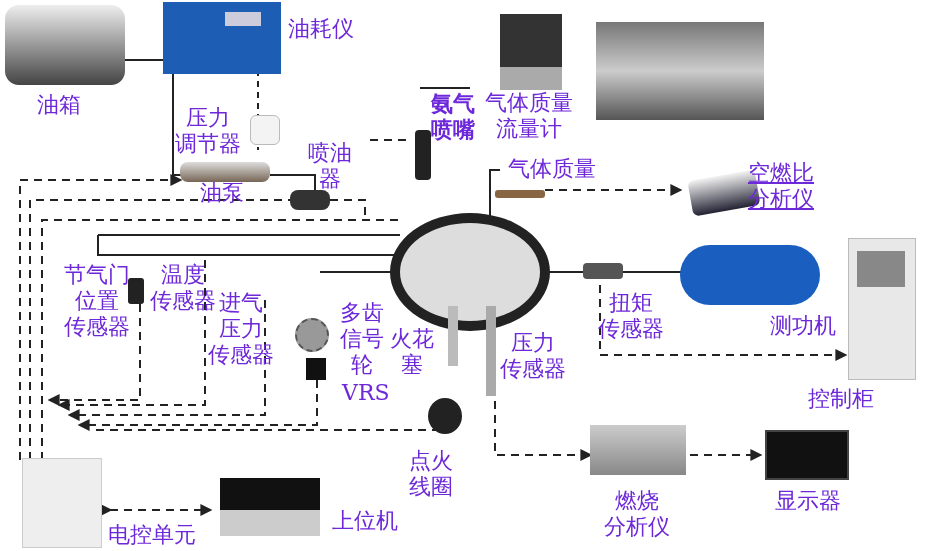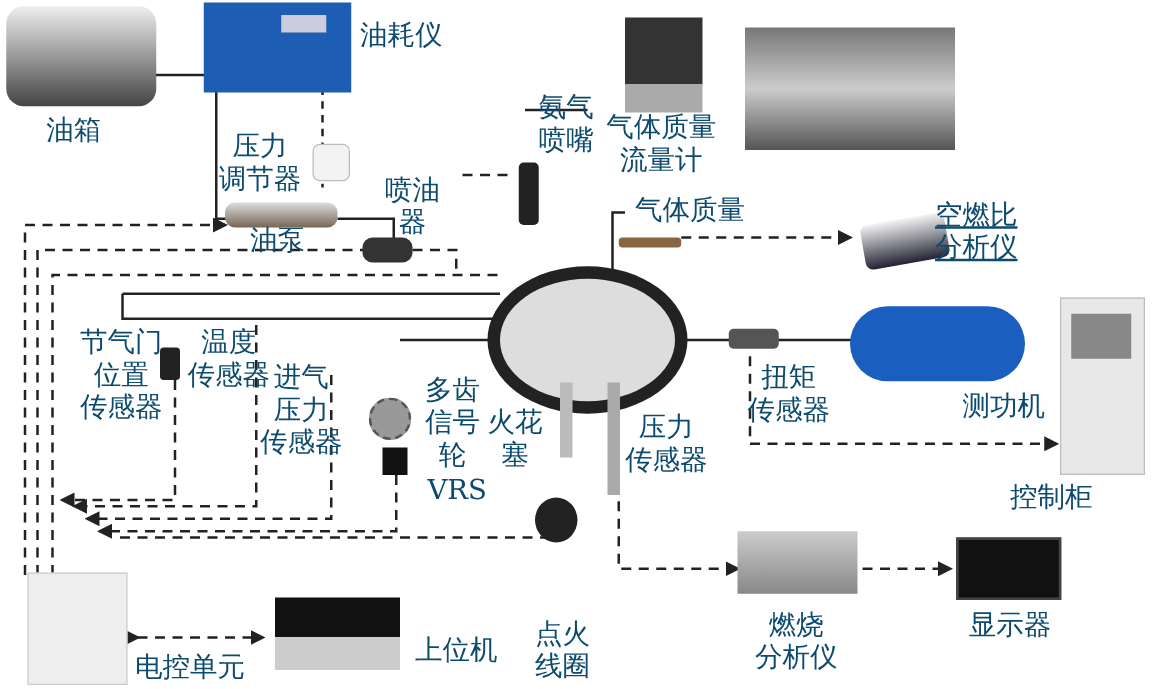--- a/index.html
+++ b/index.html
@@ -1,17 +1,17 @@
 <!DOCTYPE html>
 <html><head>
 <meta charset="utf-8">
 <style>
   html,body{margin:0;padding:0;background:#fff;}
   body{width:928px;height:551px;position:relative;overflow:hidden;font-family:"DejaVu Serif","Liberation Serif",serif;}
-  .lbl{position:absolute;font-size:22px;line-height:26px;color:#0c4a6e;white-space:pre;text-align:center;}
+  .lbl{position:absolute;font-size:22px;line-height:26px;color:#6d28d9;white-space:pre;text-align:center;}
   .dev{position:absolute;}
   svg.wires{position:absolute;left:0;top:0;}
 </style>
 </head>
 <body>
 
 <svg class="wires" width="928" height="551">
   <defs>
     <marker id="arr" viewBox="0 0 10 10" refX="8" refY="5" markerWidth="6" markerHeight="6" orient="auto">
       <path d="M0,0 L10,5 L0,10 z" fill="#222"></path>
@@ -77,21 +77,21 @@
 <div class="dev" style="left:22px;top:458px;width:78px;height:88px;background:#eee;border:1px solid #ccc;"></div>
 <div class="dev" style="left:220px;top:478px;width:100px;height:58px;background:linear-gradient(#111 55%,#ccc 55%);"></div>
 
 <div class="lbl" style="left:37px;top:92px;">油箱</div>
 <div class="lbl" style="left:288px;top:16px;">油耗仪</div>
 <div class="lbl" style="left:175px;top:105px;">压力
 调节器</div>
 <div class="lbl" style="left:200px;top:180px;">油泵</div>
 <div class="lbl" style="left:308px;top:140px;">喷油
 器</div>
-<div class="lbl" style="left:431px;top:74px;">氨气
+<div class="lbl" style="left:431px;top:90px;font-weight:bold;">氨气
 喷嘴</div>
 <div class="lbl" style="left:485px;top:90px;">气体质量
 流量计</div>
 <div class="lbl" style="left:508px;top:156px;">气体质量</div>
 <div class="lbl" style="left:748px;top:160px;text-decoration:underline;">空燃比
 分析仪</div>
 <div class="lbl" style="left:64px;top:262px;">节气门
 位置
 传感器</div>
 <div class="lbl" style="left:150px;top:262px;">温度
@@ -104,19 +104,19 @@
 轮</div>
 <div class="lbl" style="left:342px;top:380px;">VRS</div>
 <div class="lbl" style="left:390px;top:326px;">火花
 塞</div>
 <div class="lbl" style="left:500px;top:330px;">压力
 传感器</div>
 <div class="lbl" style="left:598px;top:290px;">扭矩
 传感器</div>
 <div class="lbl" style="left:770px;top:313px;">测功机</div>
 <div class="lbl" style="left:808px;top:386px;">控制柜</div>
-<div class="lbl" style="left:428px;top:448px;margin-top:47px;">点火
+<div class="lbl" style="left:409px;top:448px;">点火
 线圈</div>
 <div class="lbl" style="left:604px;top:488px;">燃烧
 分析仪</div>
 <div class="lbl" style="left:775px;top:488px;">显示器</div>
 <div class="lbl" style="left:108px;top:522px;">电控单元</div>
 <div class="lbl" style="left:332px;top:508px;">上位机</div>
 
 </body></html>

